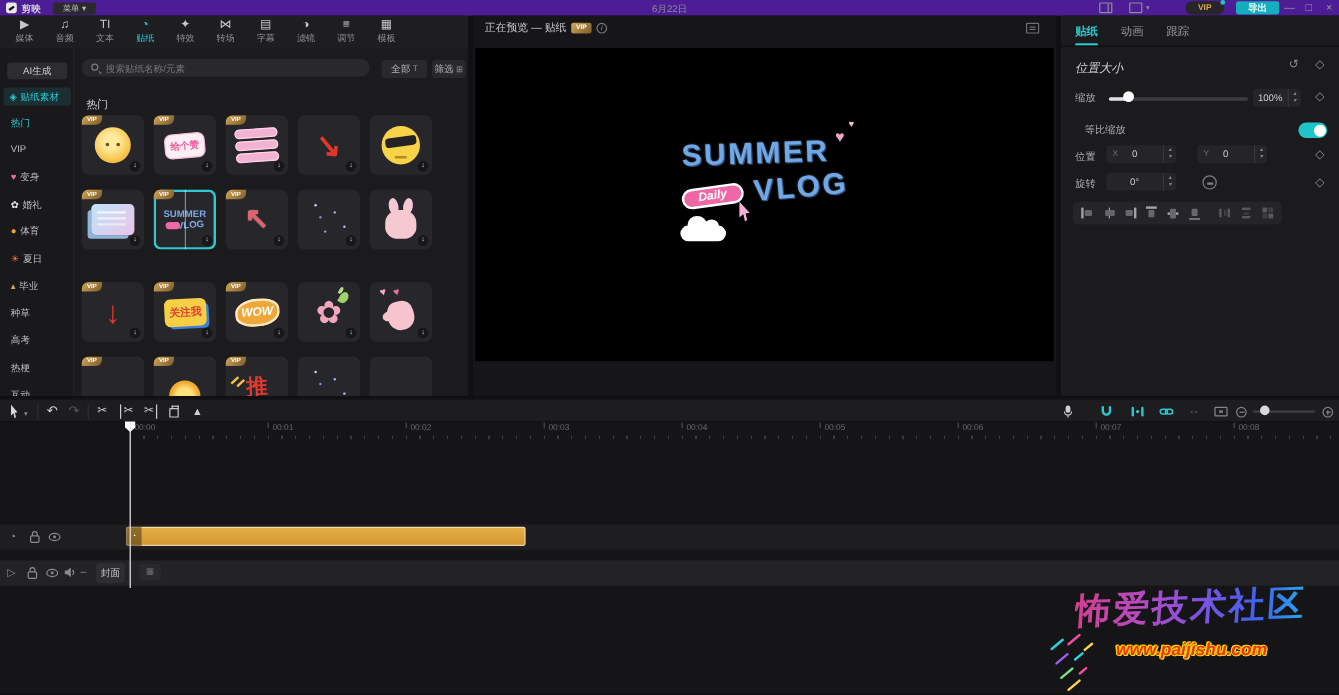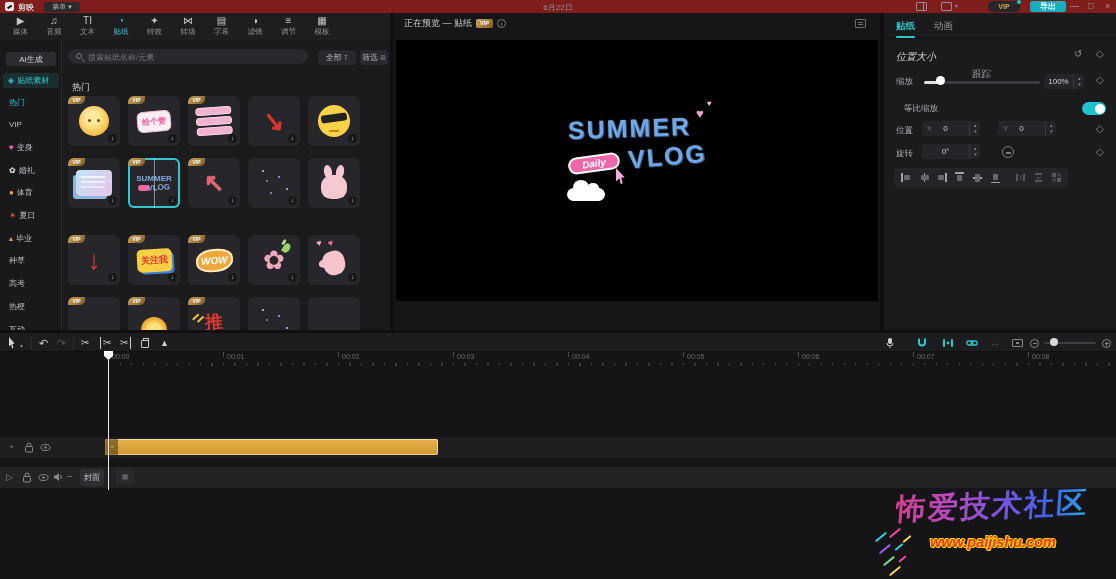--- a/index.html
+++ b/index.html
@@ -1,21 +1,21 @@
 <!DOCTYPE html>
 <html><head>
 <meta charset="utf-8">
 <style>
   * { margin:0; padding:0; box-sizing:border-box; }
   html,body { background:#000; }
   #app{ position:relative; width:1116px; height:579px; background:#101013; overflow:hidden;
         font-family:"Liberation Sans", sans-serif; color:#c9c9ce; user-select:none;}
 
   
-  .titlebar{position:absolute;left:0;top:0;width:1116px;height:13px;background:#7f1d1d;}
+  .titlebar{position:absolute;left:0;top:0;width:1116px;height:13px;background:#4c1d95;}
   .logo-ic{position:absolute;left:5px;top:2px;width:9px;height:9px;background:#e8e8ea;border-radius:2px;}
   .logo-ic::after{content:"";position:absolute;left:2px;top:4px;width:5px;height:1.5px;background:#121215;transform:rotate(-35deg);}
   .logo-tx{position:absolute;left:18px;top:1.5px;font-size:8px;font-weight:bold;color:#d2d2d6;}
   .menu-btn{position:absolute;left:44px;top:1.5px;width:36px;height:10px;background:#2a2a2e;border-radius:2px;
      font-size:7px;color:#b8b8bd;display:flex;align-items:center;justify-content:center;gap:2px;}
   .proj-name{position:absolute;left:50%;transform:translateX(-50%);top:2px;font-size:8px;color:#8f8f96;}
   .tb-ic{position:absolute;top:2px;width:11px;height:9px;border:1px solid #8f8f96;border-radius:1px;}
   .tb-ic.layout::after{content:"";position:absolute;left:6px;top:0;width:1px;height:7px;background:#8f8f96;}
   .tb-caret{position:absolute;top:2px;font-size:6px;color:#8f8f96;}
   .vip-pill{position:absolute;left:988px;top:1px;width:32px;height:11px;background:#26262a;border-radius:5px;
@@ -478,21 +478,21 @@
       <span class="st-summer" style="left:232px;top:102px;font-size:25px;transform:rotate(-5deg);">VLOG</span>
       <span class="daily-pill" style="left:172px;top:115px;">Daily</span>
       <span class="cloud" style="left:171px;top:148px;"></span>
       <span class="cursor" style="left:220px;top:128px;"></span>
     </div>
   </div>
 
   <div class="inspector">
     <span class="insp-tab active" style="left:12px;">贴纸</span>
     <span class="insp-tab" style="left:50px;">动画</span>
-    <span class="insp-tab" style="left:88px;margin-top:48px;">跟踪</span>
+    <span class="insp-tab" style="left:88px;">跟踪</span>
     <div class="insp-div"></div>
 
     <span class="insp-sec">位置大小</span>
     <span class="reset">↺</span>
     <span class="kf" style="top:35px;">◇</span>
 
     <span class="insp-lb" style="left:12px;top:63px;">缩放</span>
     <div class="sl-track">
         <div class="sl-fill"></div>
       </div>

